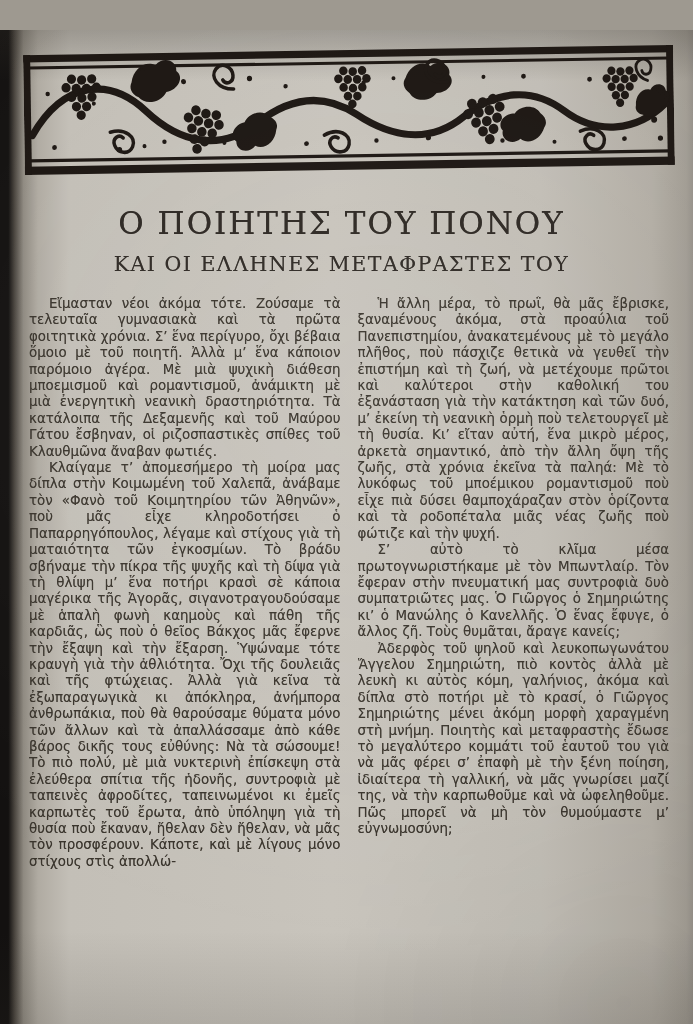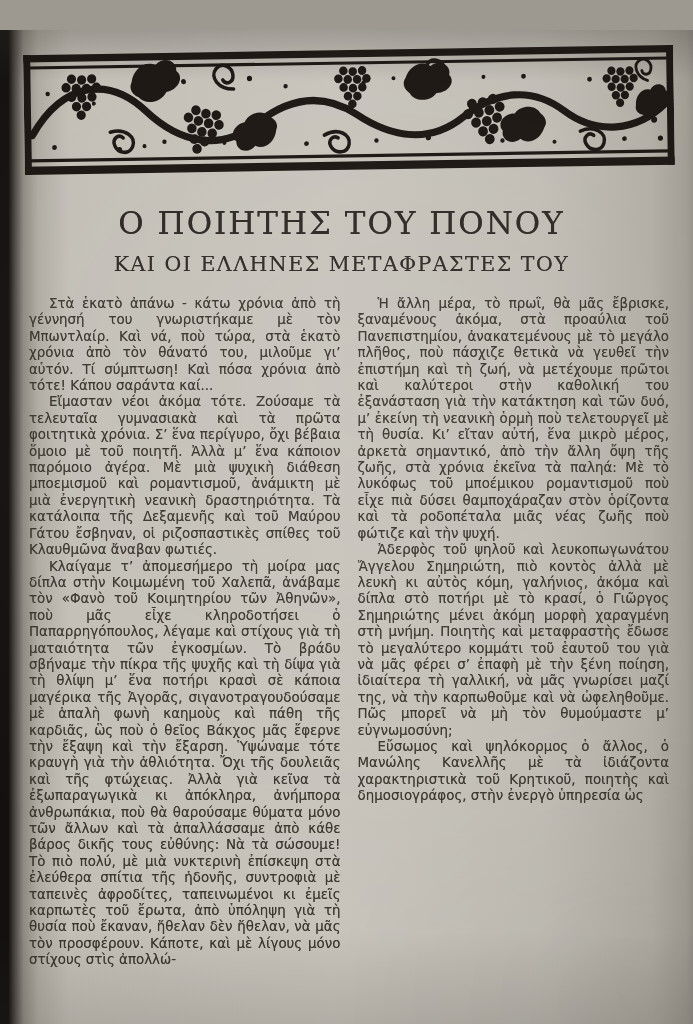--- a/index.html
+++ b/index.html
@@ -137,25 +137,24 @@
           <circle cx="636" cy="92" r="2.6"></circle>
       </g>
     </svg>
   </div>
 
   <h1 class="title">Ο ΠΟΙΗΤΗΣ ΤΟΥ ΠΟΝΟΥ</h1>
   <h2 class="subtitle">ΚΑΙ ΟΙ ΕΛΛΗΝΕΣ ΜΕΤΑΦΡΑΣΤΕΣ ΤΟΥ</h2>
 
   <div class="columns">
     <div class="col">
-        <p>Στὰ ἑκατὸ ἀπάνω - κάτω χρόνια ἀπὸ τὴ γέννησή του γνωριστήκαμε μὲ τὸν Μπωντλαίρ. Καὶ νά, ποὺ τώρα, στὰ ἑκατὸ χρόνια ἀπὸ τὸν θάνατό του, μιλοῦμε γι’ αὐτόν. Τί σύμπτωση! Καὶ πόσα χρόνια ἀπὸ τότε! Κάπου σαράντα καί...</p>
         <p>Εἴμασταν νέοι ἀκόμα τότε. Ζούσαμε τὰ τελευταῖα γυμνασιακὰ καὶ τὰ πρῶτα φοιτητικὰ χρόνια. Σ’ ἕνα περίγυρο, ὄχι βέβαια ὅμοιο μὲ τοῦ ποιητῆ. Ἀλλὰ μ’ ἕνα κάποιον παρόμοιο ἀγέρα. Μὲ μιὰ ψυχικὴ διάθεση μποεμισμοῦ καὶ ρομαντισμοῦ, ἀνάμικτη μὲ μιὰ ἐνεργητικὴ νεανικὴ δραστηριότητα. Τὰ κατάλοιπα τῆς Δεξαμενῆς καὶ τοῦ Μαύρου Γάτου ἔσβηναν, οἱ ριζοσπαστικὲς σπίθες τοῦ Κλαυθμῶνα ἄναβαν φωτιές.</p>
         <p>Κλαίγαμε τ’ ἀπομεσήμερο τὴ μοίρα μας δίπλα στὴν Κοιμωμένη τοῦ Χαλεπᾶ, ἀνάβαμε τὸν «Φανὸ τοῦ Κοιμητηρίου τῶν Ἀθηνῶν», ποὺ μᾶς εἶχε κληροδοτήσει ὁ Παπαρρηγόπουλος, λέγαμε καὶ στίχους γιὰ τὴ ματαιότητα τῶν ἐγκοσμίων. Τὸ βράδυ σβήναμε τὴν πίκρα τῆς ψυχῆς καὶ τὴ δίψα γιὰ τὴ θλίψη μ’ ἕνα ποτήρι κρασὶ σὲ κάποια μαγέρικα τῆς Ἀγορᾶς, σιγανοτραγουδούσαμε μὲ ἁπαλὴ φωνὴ καημοὺς καὶ πάθη τῆς καρδιᾶς, ὣς ποὺ ὁ θεῖος Βάκχος μᾶς ἔφερνε τὴν ἔξαψη καὶ τὴν ἔξαρση. Ὑψώναμε τότε κραυγὴ γιὰ τὴν ἀθλιότητα. Ὄχι τῆς δουλειᾶς καὶ τῆς φτώχειας. Ἀλλὰ γιὰ κεῖνα τὰ ἐξωπαραγωγικὰ κι ἀπόκληρα, ἀνήμπορα ἀνθρωπάκια, ποὺ θὰ θαρούσαμε θύματα μόνο τῶν ἄλλων καὶ τὰ ἀπαλλάσσαμε ἀπὸ κάθε βάρος δικῆς τους εὐθύνης: Νὰ τὰ σώσουμε! Τὸ πιὸ πολύ, μὲ μιὰ νυκτερινὴ ἐπίσκεψη στὰ ἐλεύθερα σπίτια τῆς ἡδονῆς, συντροφιὰ μὲ ταπεινὲς ἀφροδίτες, ταπεινωμένοι κι ἐμεῖς καρπωτὲς τοῦ ἔρωτα, ἀπὸ ὑπόληψη γιὰ τὴ θυσία ποὺ ἔκαναν, ἤθελαν δὲν ἤθελαν, νὰ μᾶς τὸν προσφέρουν. Κάποτε, καὶ μὲ λίγους μόνο στίχους στὶς ἀπολλώ-</p>
       </div>
     <div class="col">
         <p>Ἡ ἄλλη μέρα, τὸ πρωΐ, θὰ μᾶς ἔβρισκε, ξαναμένους ἀκόμα, στὰ προαύλια τοῦ Πανεπιστημίου, ἀνακατεμένους μὲ τὸ μεγάλο πλῆθος, ποὺ πάσχιζε θετικὰ νὰ γευθεῖ τὴν ἐπιστήμη καὶ τὴ ζωή, νὰ μετέχουμε πρῶτοι καὶ καλύτεροι στὴν καθολική του ἐξανάσταση γιὰ τὴν κατάκτηση καὶ τῶν δυό, μ’ ἐκείνη τὴ νεανικὴ ὁρμὴ ποὺ τελετουργεῖ μὲ τὴ θυσία. Κι’ εἴταν αὐτή, ἕνα μικρὸ μέρος, ἀρκετὰ σημαντικό, ἀπὸ τὴν ἄλλη ὄψη τῆς ζωῆς, στὰ χρόνια ἐκεῖνα τὰ παληά: Μὲ τὸ λυκόφως τοῦ μποέμικου ρομαντισμοῦ ποὺ εἶχε πιὰ δύσει θαμποχάραζαν στὸν ὁρίζοντα καὶ τὰ ροδοπέταλα μιᾶς νέας ζωῆς ποὺ φώτιζε καὶ τὴν ψυχή.</p>
+        <p>Σ’ αὐτὸ τὸ κλῖμα μέσα πρωτογνωριστήκαμε μὲ τὸν Μπωντλαίρ. Τὸν ἔφεραν στὴν πνευματική μας συντροφιὰ δυὸ συμπατριῶτες μας. Ὁ Γιῶργος ὁ Σημηριώτης κι’ ὁ Μανώλης ὁ Κανελλῆς. Ὁ ἕνας ἔφυγε, ὁ ἄλλος ζῆ. Τοὺς θυμᾶται, ἄραγε κανείς;</p>
         <p>Ἀδερφὸς τοῦ ψηλοῦ καὶ λευκοπωγωνάτου Ἄγγελου Σημηριώτη, πιὸ κοντὸς ἀλλὰ μὲ λευκὴ κι αὐτὸς κόμη, γαλήνιος, ἀκόμα καὶ δίπλα στὸ ποτήρι μὲ τὸ κρασί, ὁ Γιῶργος Σημηριώτης μένει ἀκόμη μορφὴ χαραγμένη στὴ μνήμη. Ποιητὴς καὶ μεταφραστὴς ἔδωσε τὸ μεγαλύτερο κομμάτι τοῦ ἑαυτοῦ του γιὰ νὰ μᾶς φέρει σ’ ἐπαφὴ μὲ τὴν ξένη ποίηση, ἰδιαίτερα τὴ γαλλική, νὰ μᾶς γνωρίσει μαζί της, νὰ τὴν καρπωθοῦμε καὶ νὰ ὠφεληθοῦμε. Πῶς μπορεῖ νὰ μὴ τὸν θυμούμαστε μ’ εὐγνωμοσύνη;</p>
-        <p>Εὔσωμος καὶ ψηλόκορμος ὁ ἄλλος, ὁ Μανώλης Κανελλῆς μὲ τὰ ἰδιάζοντα χαρακτηριστικὰ τοῦ Κρητικοῦ, ποιητὴς καὶ δημοσιογράφος, στὴν ἐνεργὸ ὑπηρεσία ὡς</p>
       </div>
   </div>
 
   <div class="noise"></div>
 </div>
 
 </body></html>

